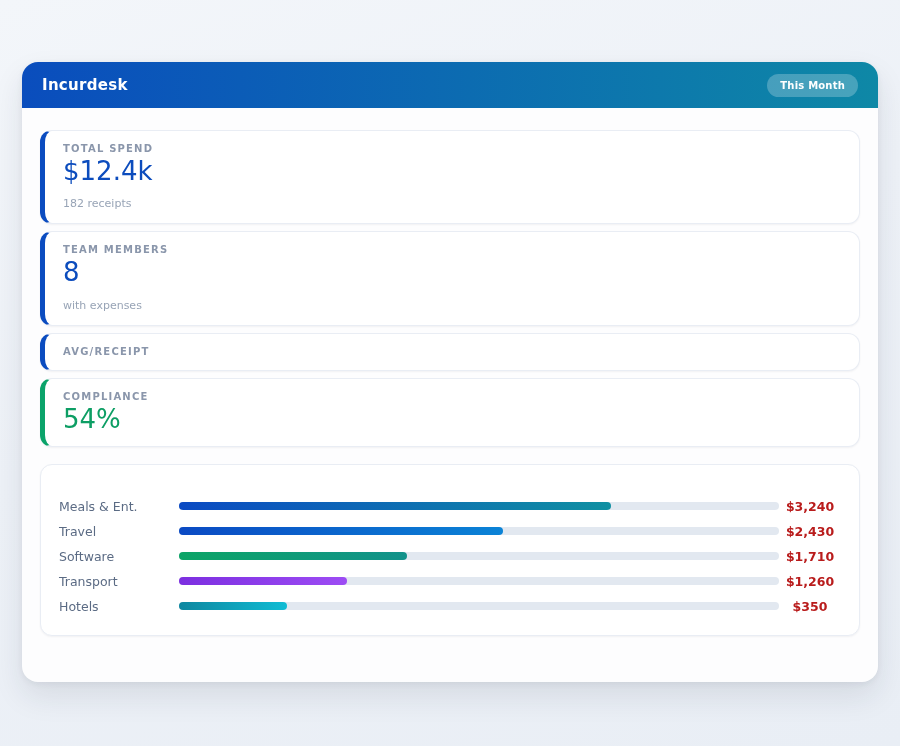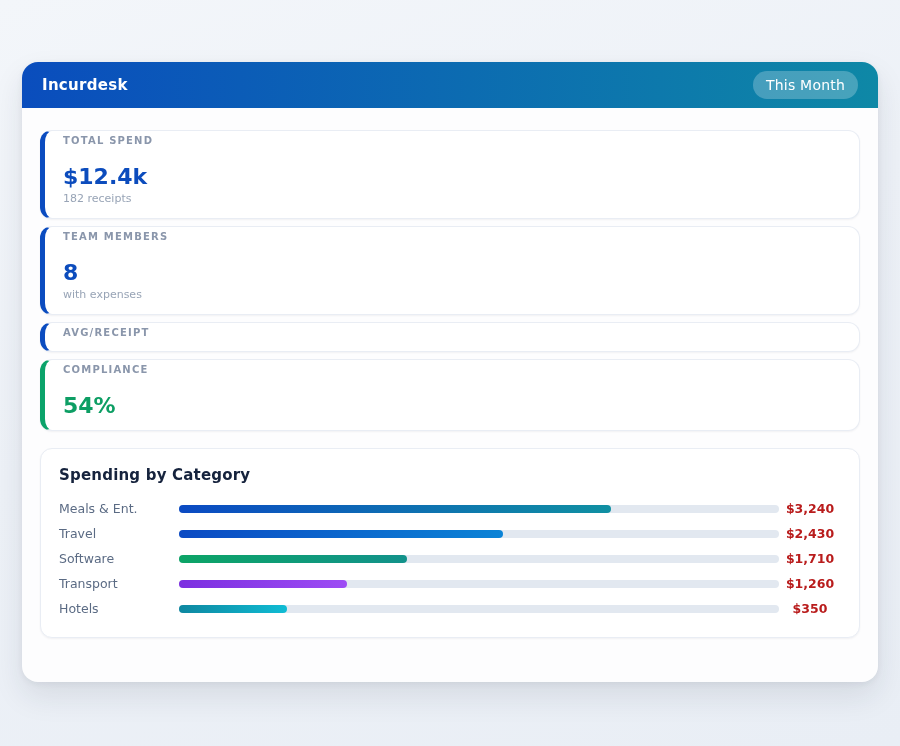--- a/index.html
+++ b/index.html
@@ -15,35 +15,35 @@
     background:#fdfdfe; border-radius:16px; overflow:hidden;
     box-shadow:0 14px 30px rgba(30,41,59,.10), 0 2px 6px rgba(30,41,59,.06);
   }
 
   .card-header {
     height:46px; display:flex; align-items:center; justify-content:space-between;
     padding:0 20px;
   }
   .app-title { color:#ffffff; font-size:15px; font-weight:bold; letter-spacing:.3px; }
   .period-badge {
-    border:none; cursor:pointer; color:#ffffff; font-weight:normal; font-size:14px;
+    border:none; cursor:pointer; color:#ffffff; font-weight:bold; font-size:10px;
     font-family:inherit; letter-spacing:.2px;
     background:rgba(255,255,255,.24); border-radius:999px; padding:6px 13px;
   }
 
   .card-body { padding:22px 18px 18px; }
 
   .stat-card {
     background:#ffffff; border:1px solid #e9edf4; border-radius:12px;
-    padding:4px 18px 13px; margin-bottom:7px;
+    padding:12px 18px 13px; margin-bottom:7px;
     box-shadow:0 1px 2px rgba(15,23,42,.05);
   }
   .stat-label { font-size:10px; font-weight:bold; color:#8a96ab; letter-spacing:1.2px; }
-  .stat-value { font-size:22px; font-weight:bold; margin-top:19px; line-height:1.05; }
-  .stat-caption { font-size:11px; color:#98a4b6; margin-top:4px; }
+  .stat-value { font-size:26px; font-weight:normal; margin-top:4px; line-height:1.05; }
+  .stat-caption { font-size:11px; color:#98a4b6; margin-top:12px; }
   .stat-caption:empty { display:none; }
 
   .cat-card {
     background:#ffffff; border:1px solid #e9edf4; border-radius:12px;
     margin-top:17px; padding:17px 18px 16px;
     box-shadow:0 1px 2px rgba(15,23,42,.05);
   }
   .cat-title { font-size:15px; font-weight:bold; color:#16233d; letter-spacing:.2px; }
   .cat-rows { margin-top:12px; }
   .cat-row { display:grid; grid-template-columns:120px 1fr 62px; align-items:center; height:25px; }
@@ -82,21 +82,20 @@
 
       </div>
 
       <div class="stat-card" style="border-left: 5px solid rgb(11, 163, 106);">
         <div class="stat-label">COMPLIANCE</div>
         <div class="stat-value" style="color: rgb(13, 158, 100);">54%</div>
 
       </div>
 
       <div class="cat-card">
-        <div class="cat-title">Spending by Category</div>
         <div class="cat-rows">
 
           <div class="cat-row">
             <div class="cat-label">Meals &amp; Ent.</div>
             <div class="bar-track" style="background: rgb(226, 232, 240);">
                 <div class="bar-fill" style="width: 72%; background: linear-gradient(90deg, rgb(11, 74, 195), rgb(16, 144, 162));"></div>
               </div>
             <div class="cat-value">$3,240</div>
           </div>
 

